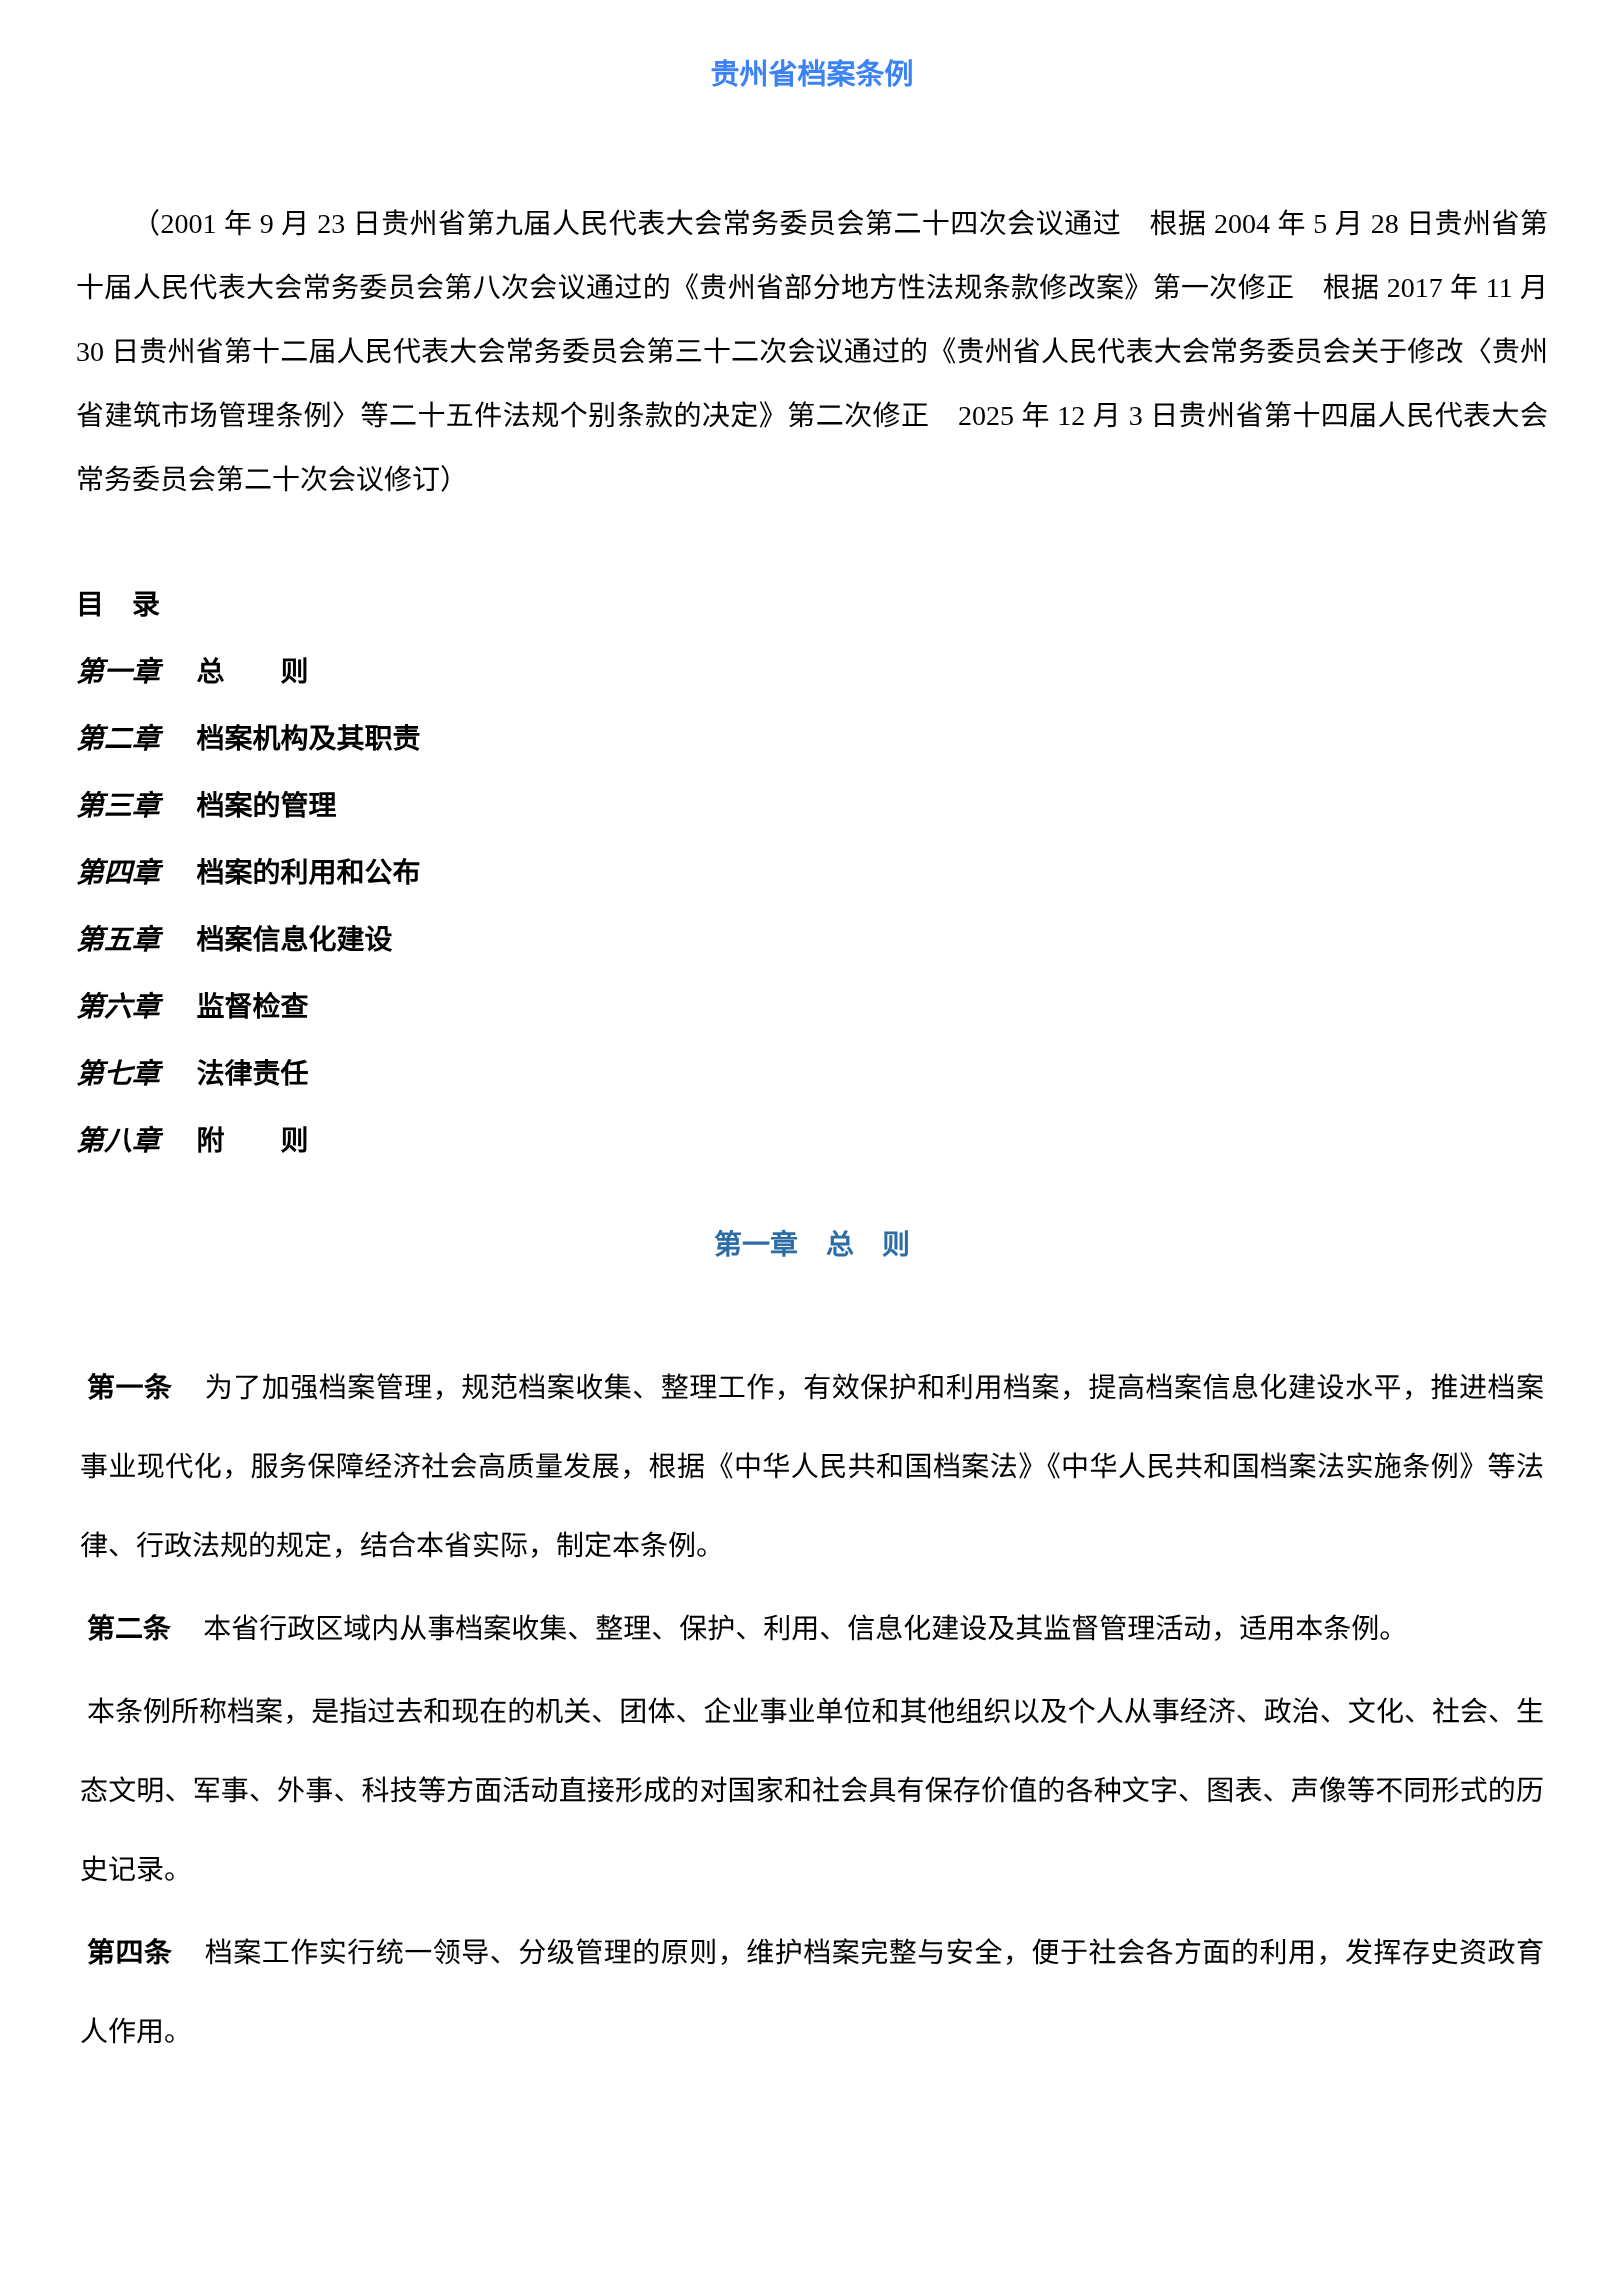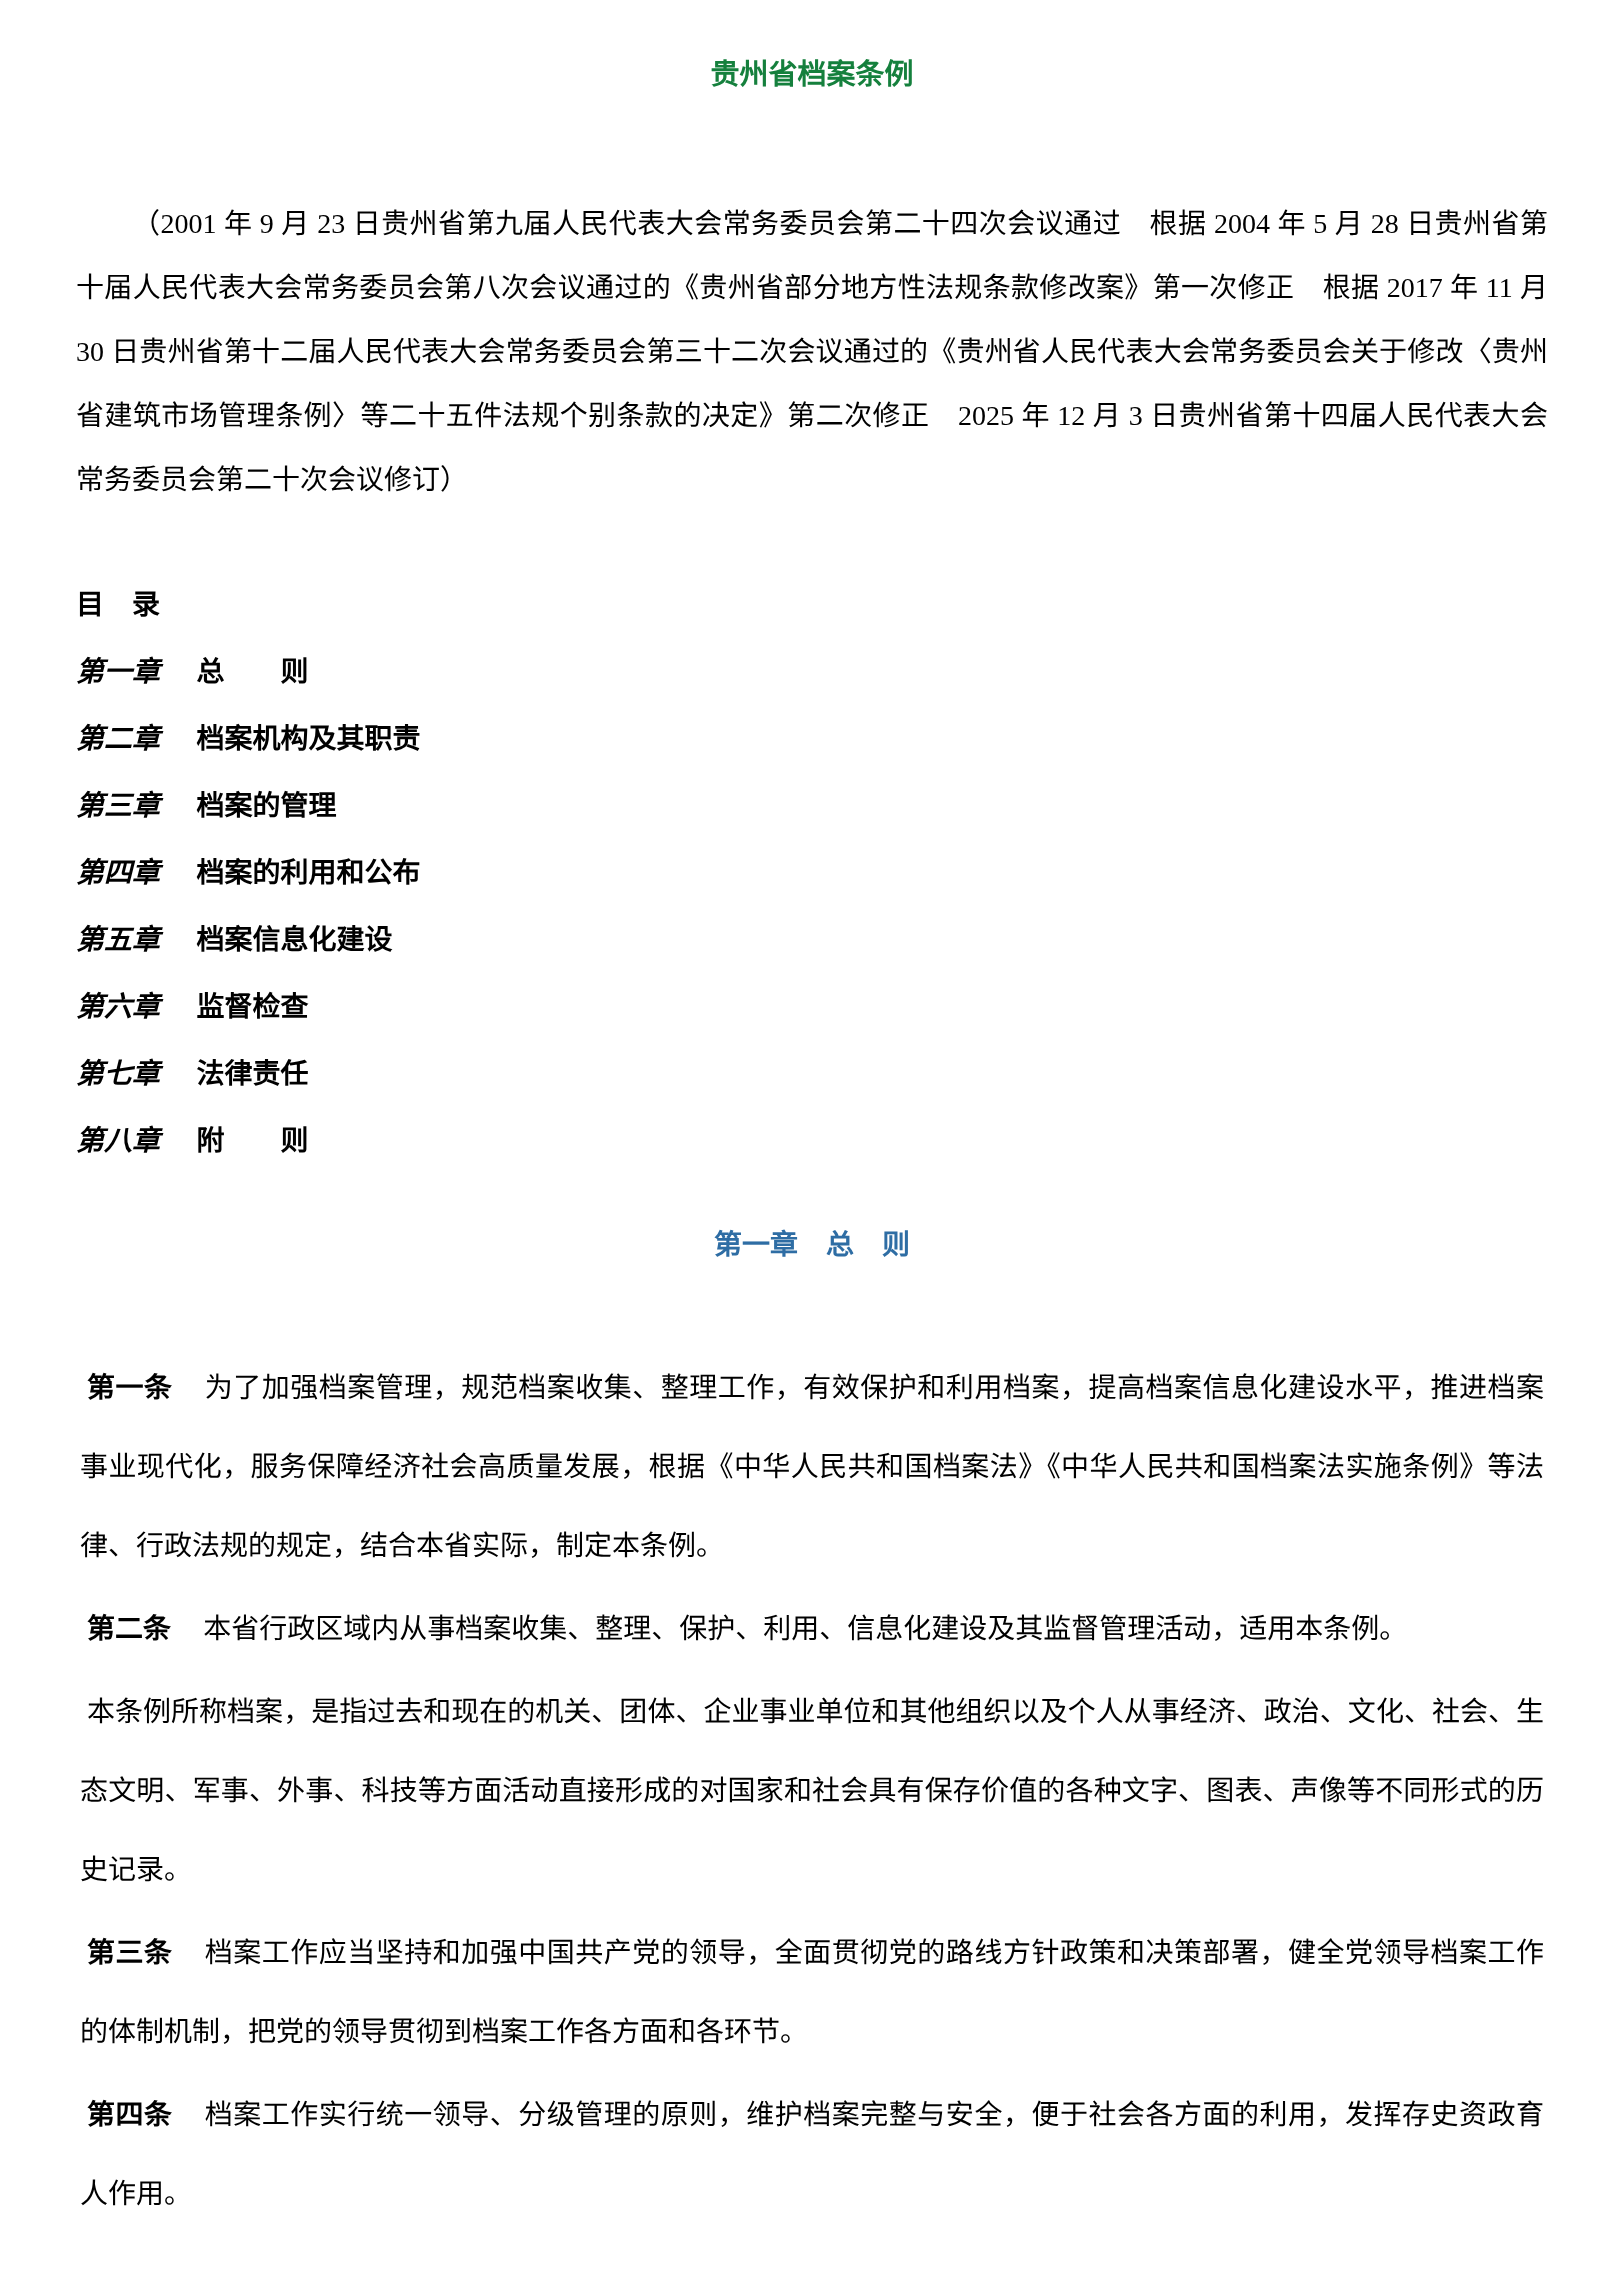--- a/index.html
+++ b/index.html
@@ -17,21 +17,21 @@
     font-family: "Liberation Serif", "DejaVu Serif", serif;
     font-size: 28px;
     color: #000000;
   }
   .doc-title {
     margin: 3.9px 0 0 0;
     text-align: center;
     font-size: 29px;
     line-height: 39px;
     font-weight: bold;
-    color: #15803d;
+    color: #3b82f6;
   }
   .preamble {
     margin: 98px 0 0 0;
     line-height: 64px;
     text-align: justify;
     text-indent: 2em;
   }
   .toc {
     margin-top: 59px;
     font-weight: bold;
@@ -91,18 +91,17 @@
         <div class="toc-item"><span class="toc-num">第八章</span><span class="toc-title">附　　则</span></div>
       </div>
   </div>
 
   <h2 class="chapter-heading">第一章　总　则</h2>
 
   <div class="articles">
       <p class="article-para"><span class="article-num">第一条</span><span class="article-text">为了加强档案管理，规范档案收集、整理工作，有效保护和利用档案，提高档案信息化建设水平，推进档案事业现代化，服务保障经济社会高质量发展，根据《中华人民共和国档案法》《中华人民共和国档案法实施条例》等法律、行政法规的规定，结合本省实际，制定本条例。</span></p>
       <p class="article-para"><span class="article-num">第二条</span><span class="article-text">本省行政区域内从事档案收集、整理、保护、利用、信息化建设及其监督管理活动，适用本条例。</span></p>
       <p class="article-para"><span class="article-text">本条例所称档案，是指过去和现在的机关、团体、企业事业单位和其他组织以及个人从事经济、政治、文化、社会、生态文明、军事、外事、科技等方面活动直接形成的对国家和社会具有保存价值的各种文字、图表、声像等不同形式的历史记录。</span></p>
-      <p class="article-para"><span class="article-num">第三条</span><span class="article-text">档案工作应当坚持和加强中国共产党的领导，全面贯彻党的路线方针政策和决策部署，健全党领导档案工作的体制机制，把党的领导贯彻到档案工作各方面和各环节。</span></p>
       <p class="article-para"><span class="article-num">第四条</span><span class="article-text">档案工作实行统一领导、分级管理的原则，维护档案完整与安全，便于社会各方面的利用，发挥存史资政育人作用。</span></p>
     </div>
 
 </div>
 
 
 </body></html>

